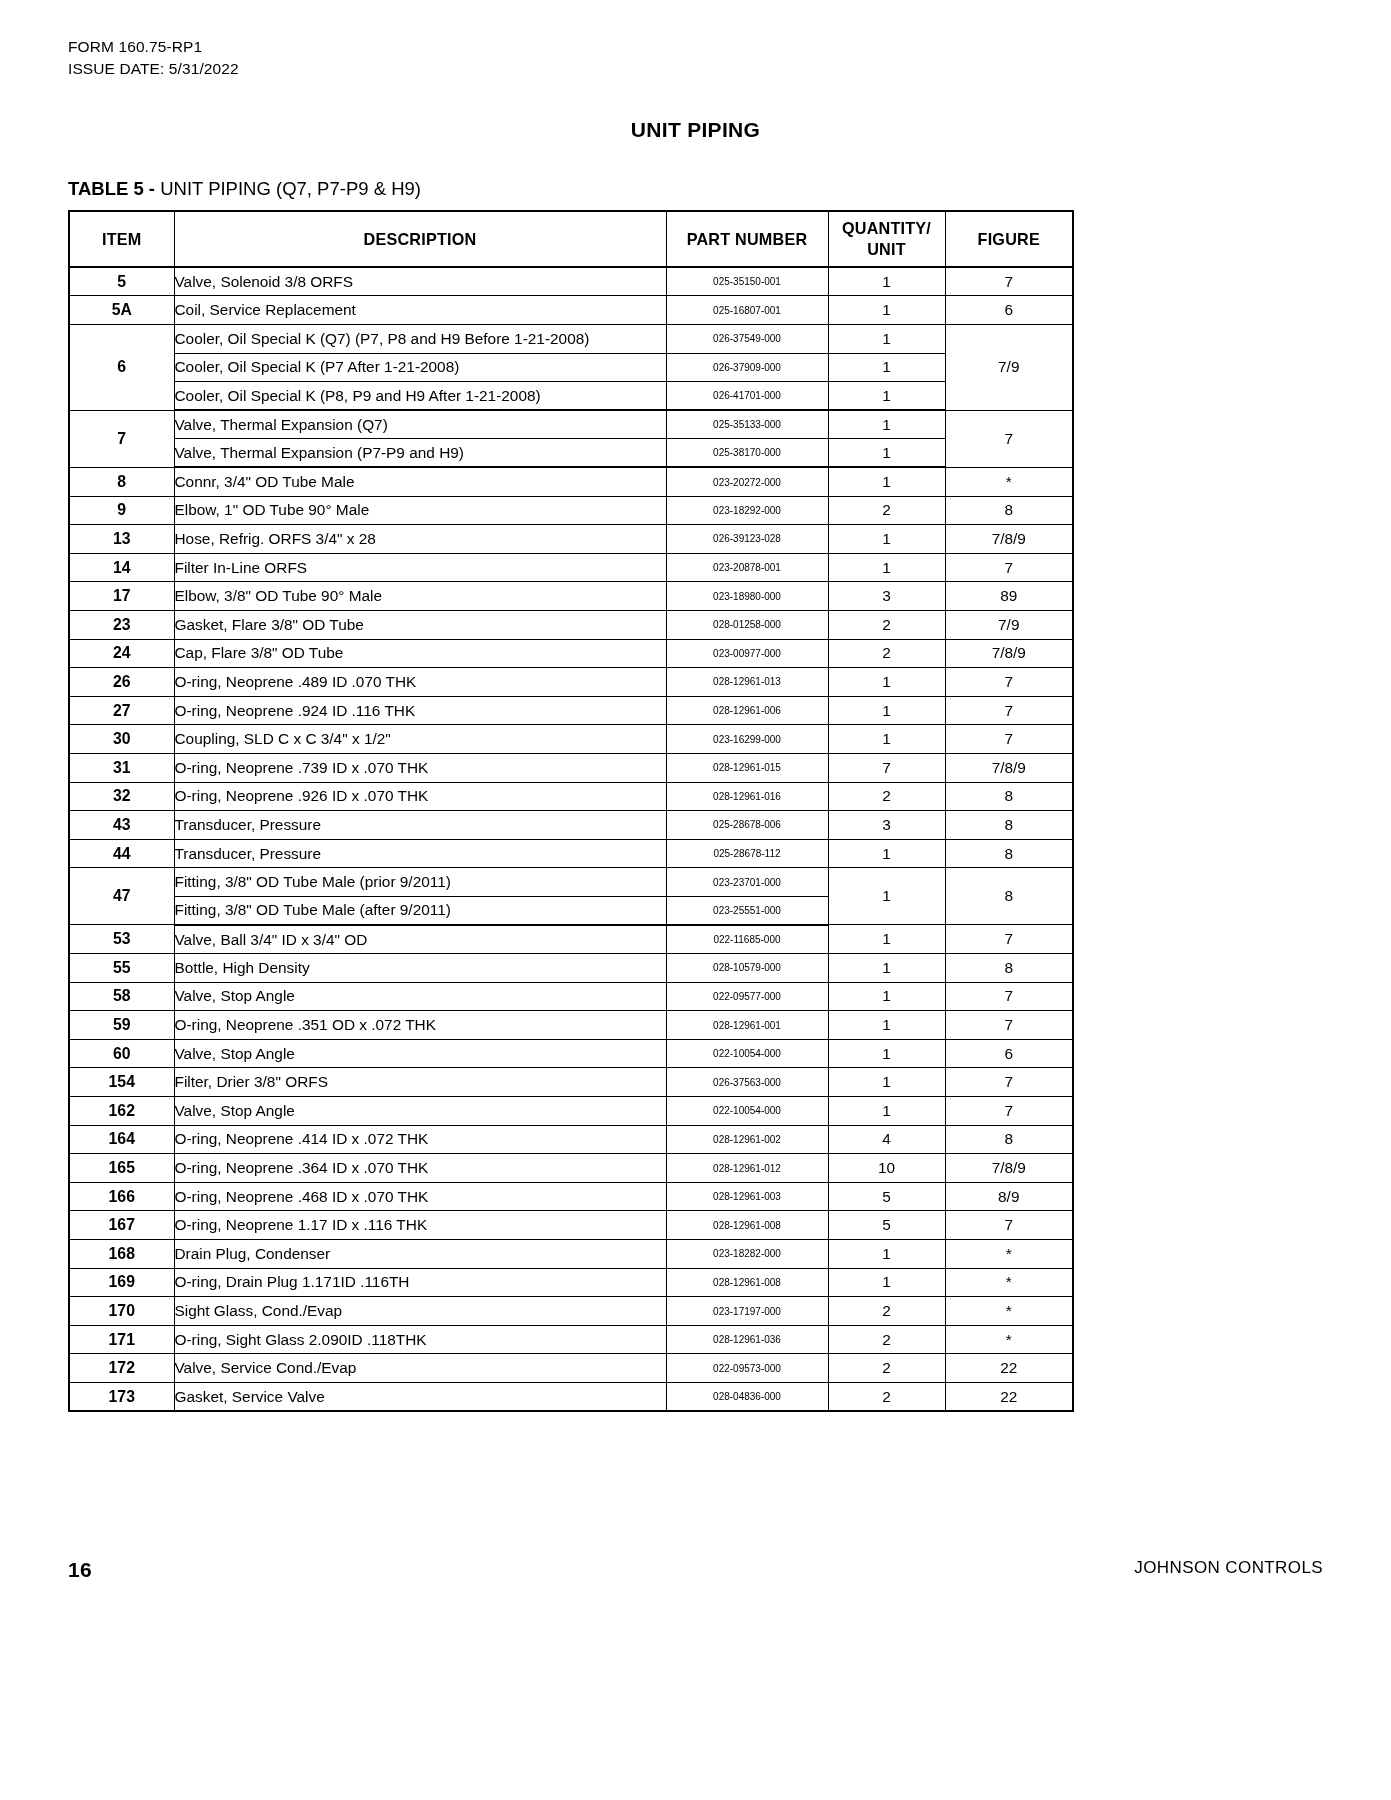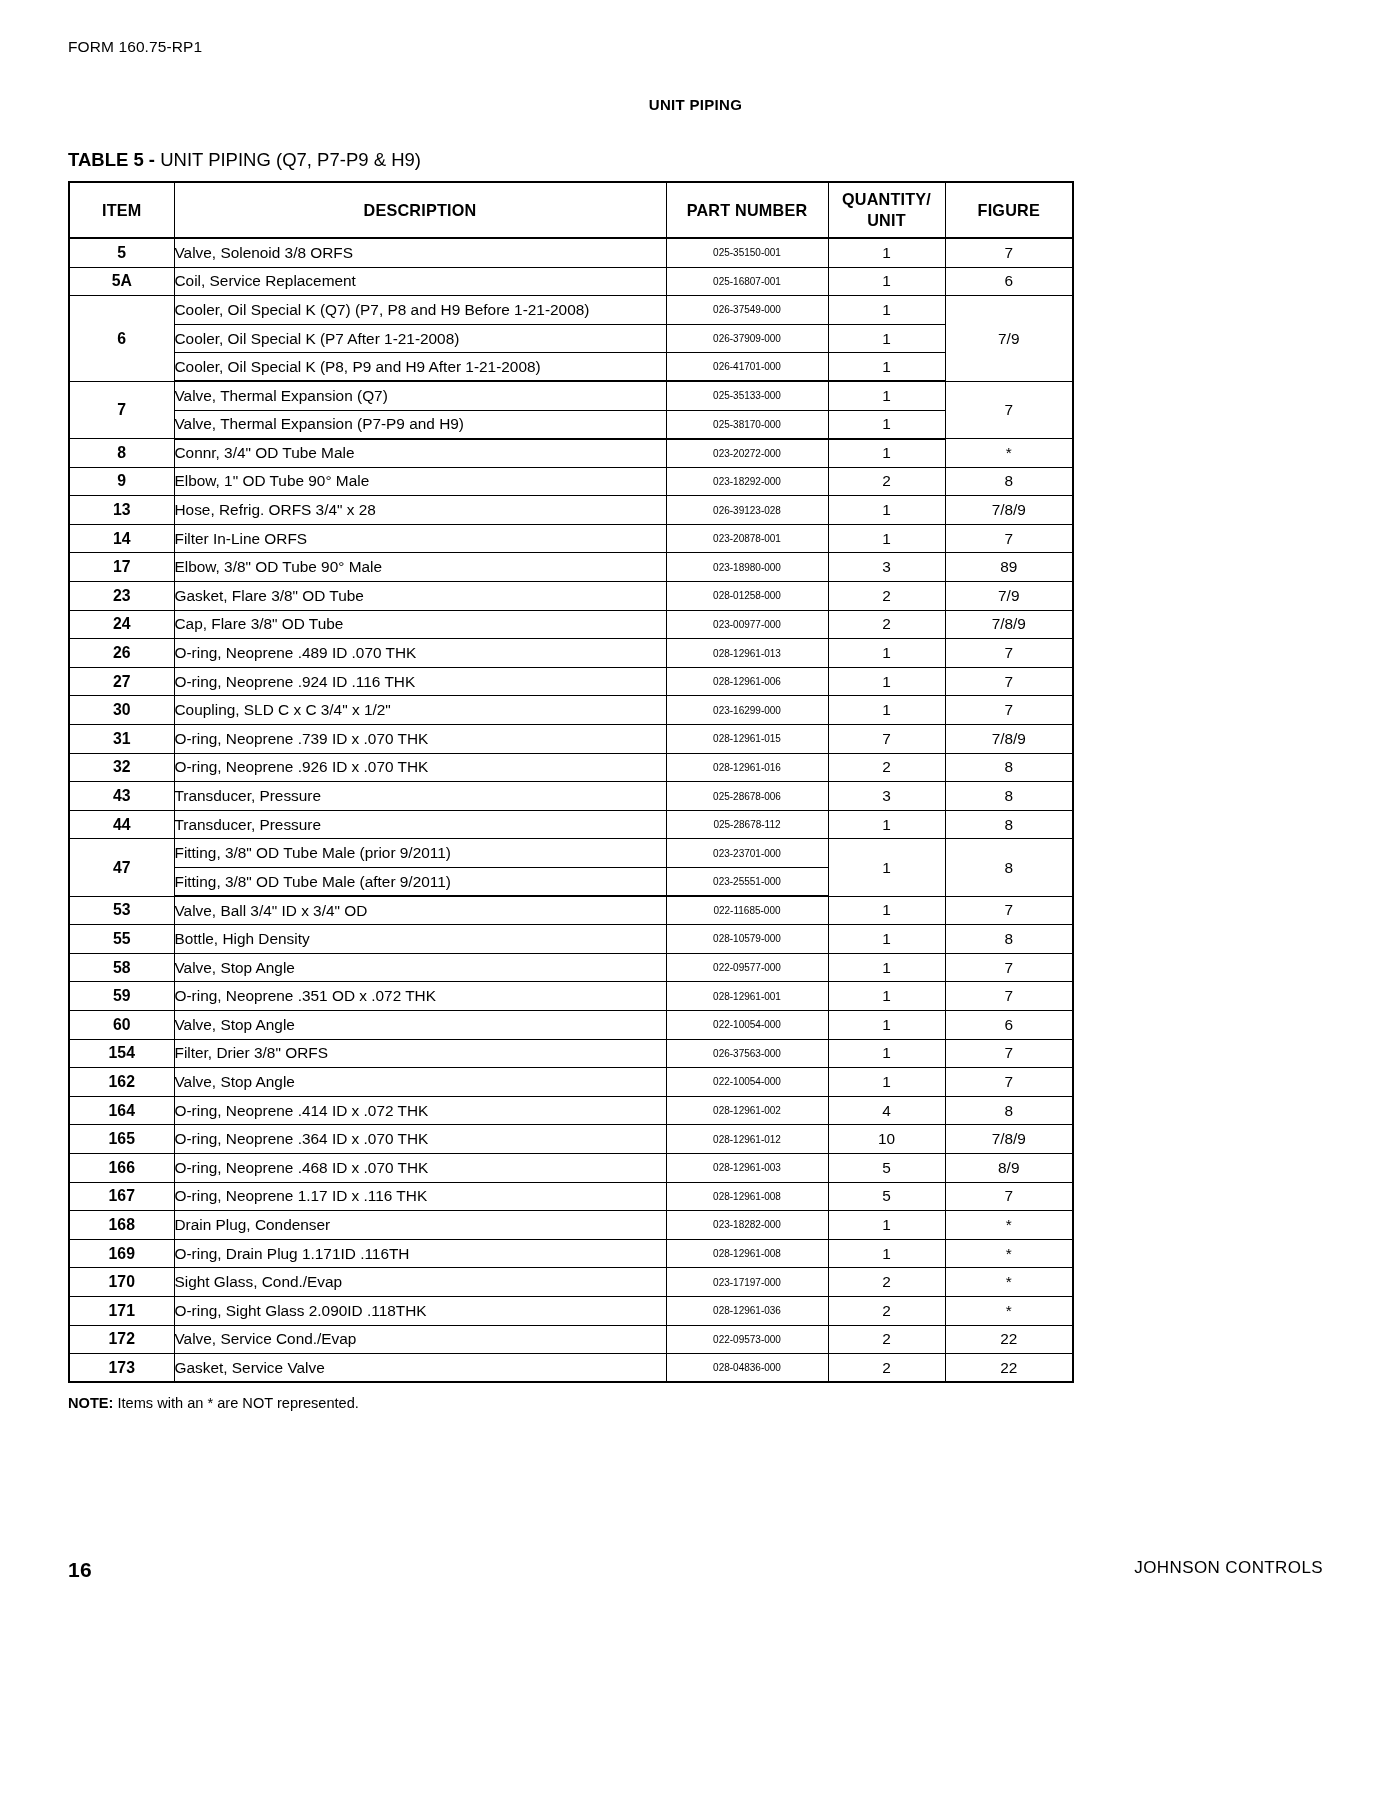--- a/index.html
+++ b/index.html
@@ -36,21 +36,21 @@
     text-align: center;
     margin-top: 38px;
   }
   .title-main {
     font-size: 27px;
     font-weight: bold;
     letter-spacing: 0.2px;
     line-height: 1.15;
   }
   .title-sub {
-    font-size: 15px;
+    font-size: 21px;
     font-weight: bold;
     letter-spacing: 0.3px;
     margin-top: 6px;
     line-height: 1.15;
   }
 
   
   .table-caption {
     margin-top: 36px;
     font-size: 18.5px;
@@ -150,20 +150,21 @@
     letter-spacing: 0.4px;
   }
 </style>
 </head>
 <body>
 
 <div class="page">
 
   <div class="meta">
     <div>FORM 160.75-RP1</div>
+    <div>ISSUE DATE: 5/31/2022</div>
   </div>
 
   <div class="title-block">
     <div class="title-sub">UNIT PIPING</div>
   </div>
 
   <div class="table-caption">
     <span class="cap-strong">TABLE 5 -</span><span> UNIT PIPING (Q7, P7-P9 &amp; H9)</span>
   </div>
 
@@ -455,22 +456,19 @@
         <tr class="row">
           <td class="item" rowspan="1">173</td>
           <td class="desc">Gasket, Service Valve</td>
           <td class="part">028-04836-000</td>
           <td class="qty">2</td>
           <td class="fig" rowspan="1">22</td>
         </tr>
       </tbody>
   </table>
 
-  <div class="note">
-    <b>NOTE:</b><span> Items with an * are NOT represented.</span>
-  </div>
 
   <div class="footer">
     <div class="page-num">16</div>
     <div class="brand">JOHNSON CONTROLS</div>
   </div>
 
 </div>
 
 </body></html>

